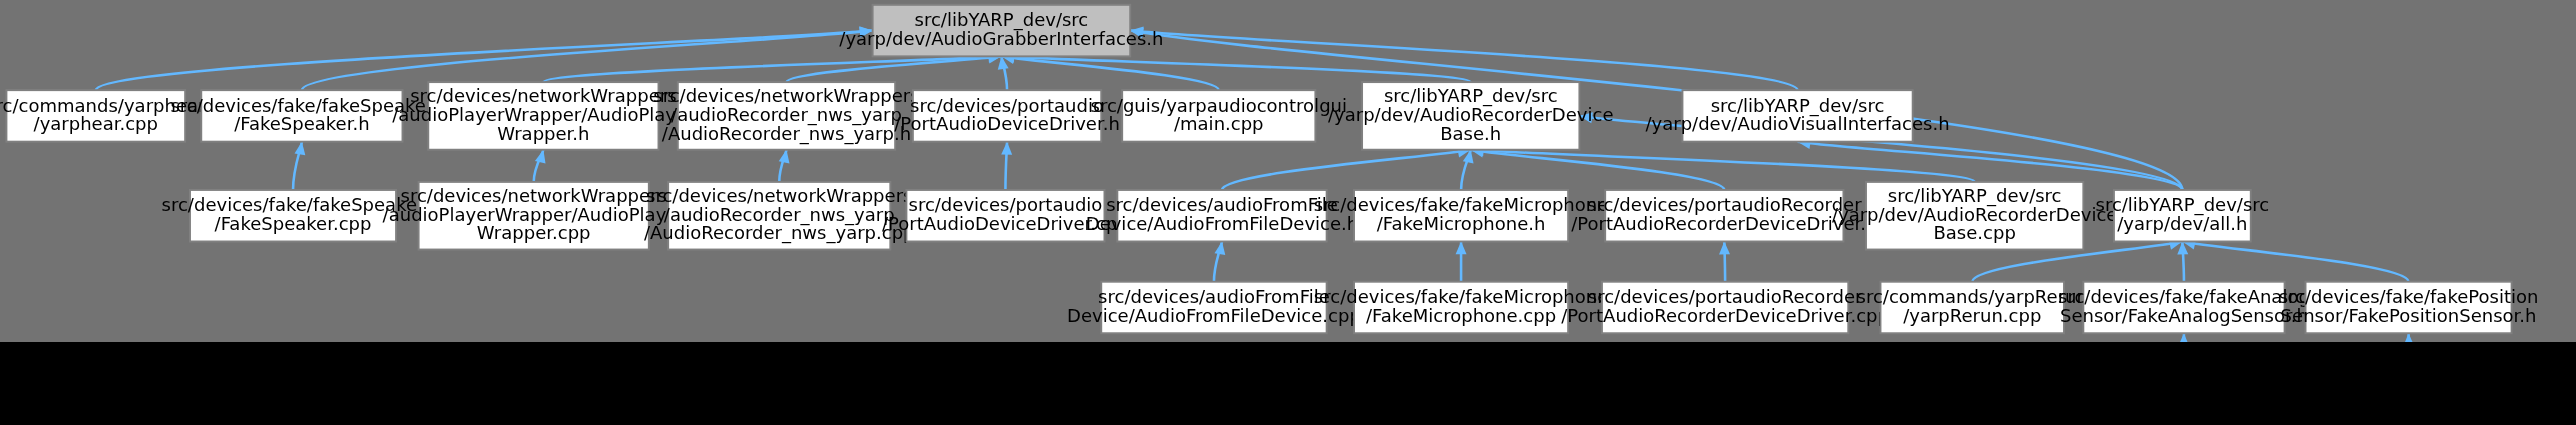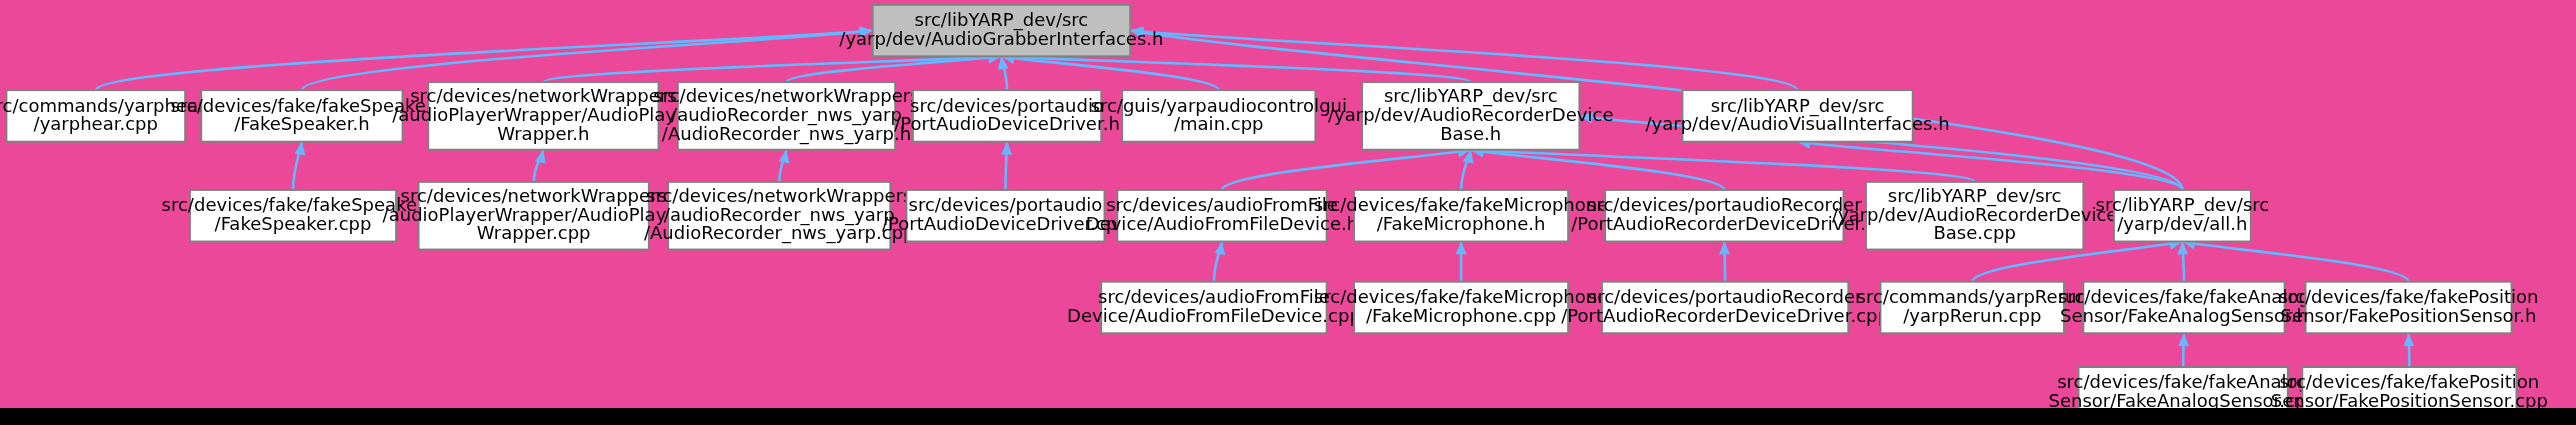--- a/index.html
+++ b/index.html
@@ -1,17 +1,17 @@
 <!DOCTYPE html>
 <html><head>
 <meta charset="utf-8">
 <style>
   html,body{margin:0;padding:0;background:#000;}
   body{font-family:"DejaVu Sans","Liberation Sans",sans-serif;}
-  #graph-wrap{position:relative;width:2576px;height:408px;background:#ec4899;overflow:hidden;}
+  #graph-wrap{position:relative;width:2576px;height:342px;background:#737373;overflow:hidden;}
   svg{position:absolute;left:0;top:0;width:2576px;height:425px;display:block;}
   .node-rect{stroke:#808080;stroke-width:1.2;}
   .node-rect.root{fill:#bfbfbf;}
   .node-rect.plain{fill:#ffffff;}
   .node-label{font-family:"DejaVu Sans","Liberation Sans",sans-serif;font-size:11.2px;fill:#000;text-anchor:middle;dominant-baseline:middle;}
   .edge{fill:none;stroke:#63b8ff;stroke-width:1.6;}
   .arrow{fill:#63b8ff;}
 </style>
 </head>
 <body>

